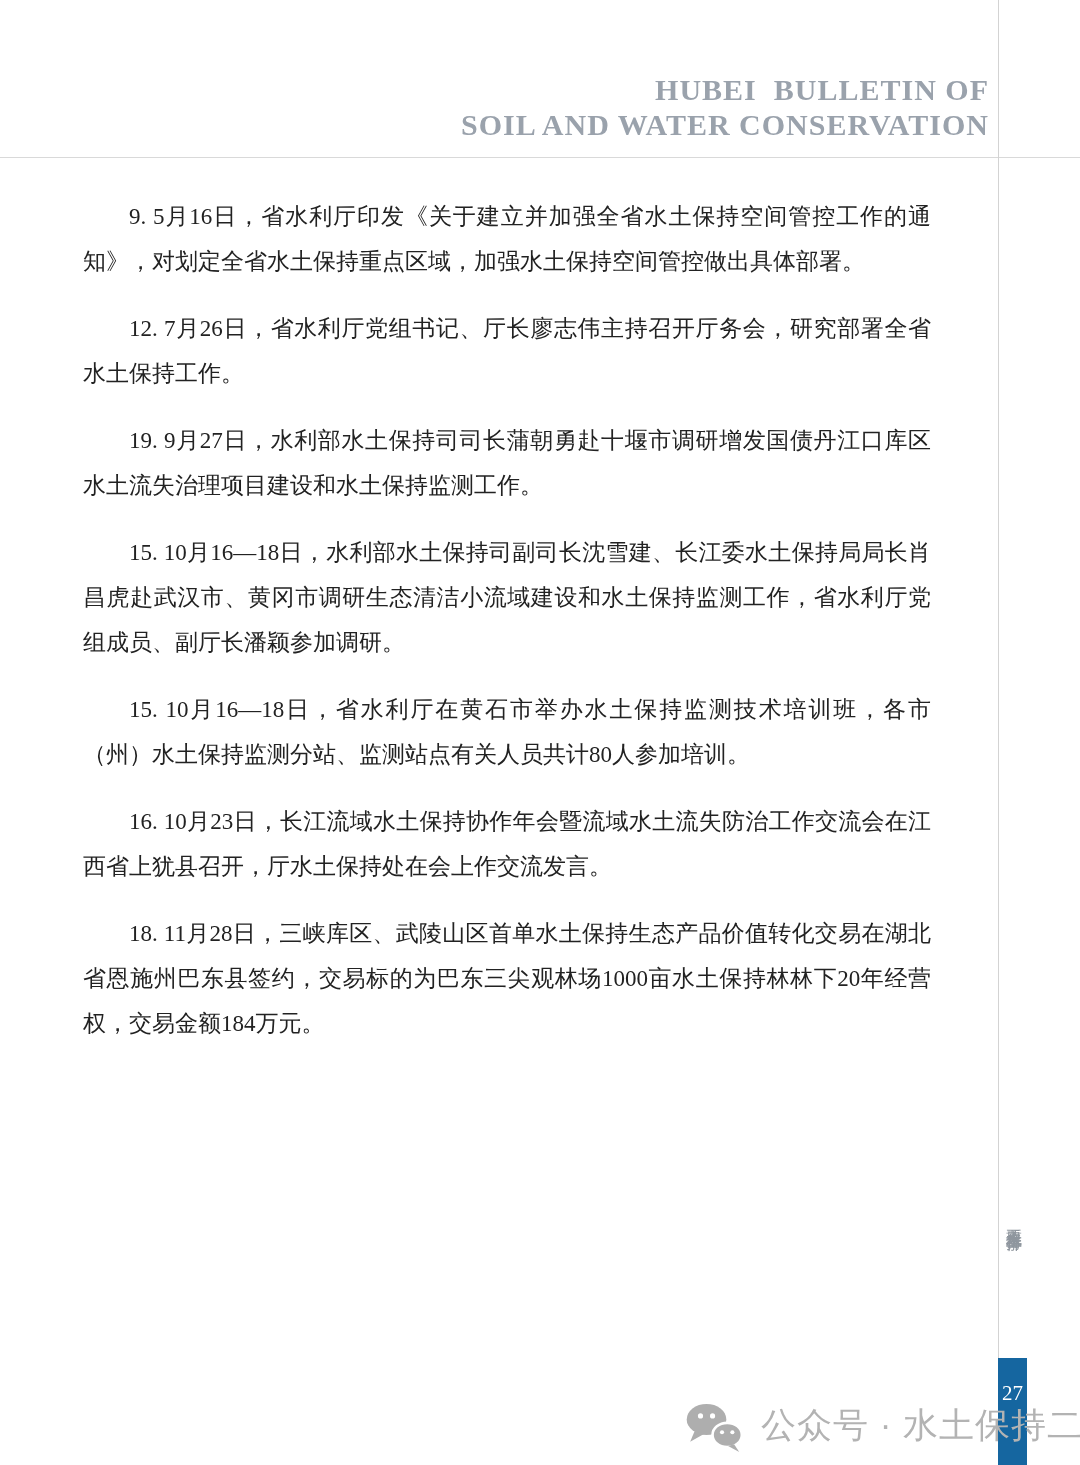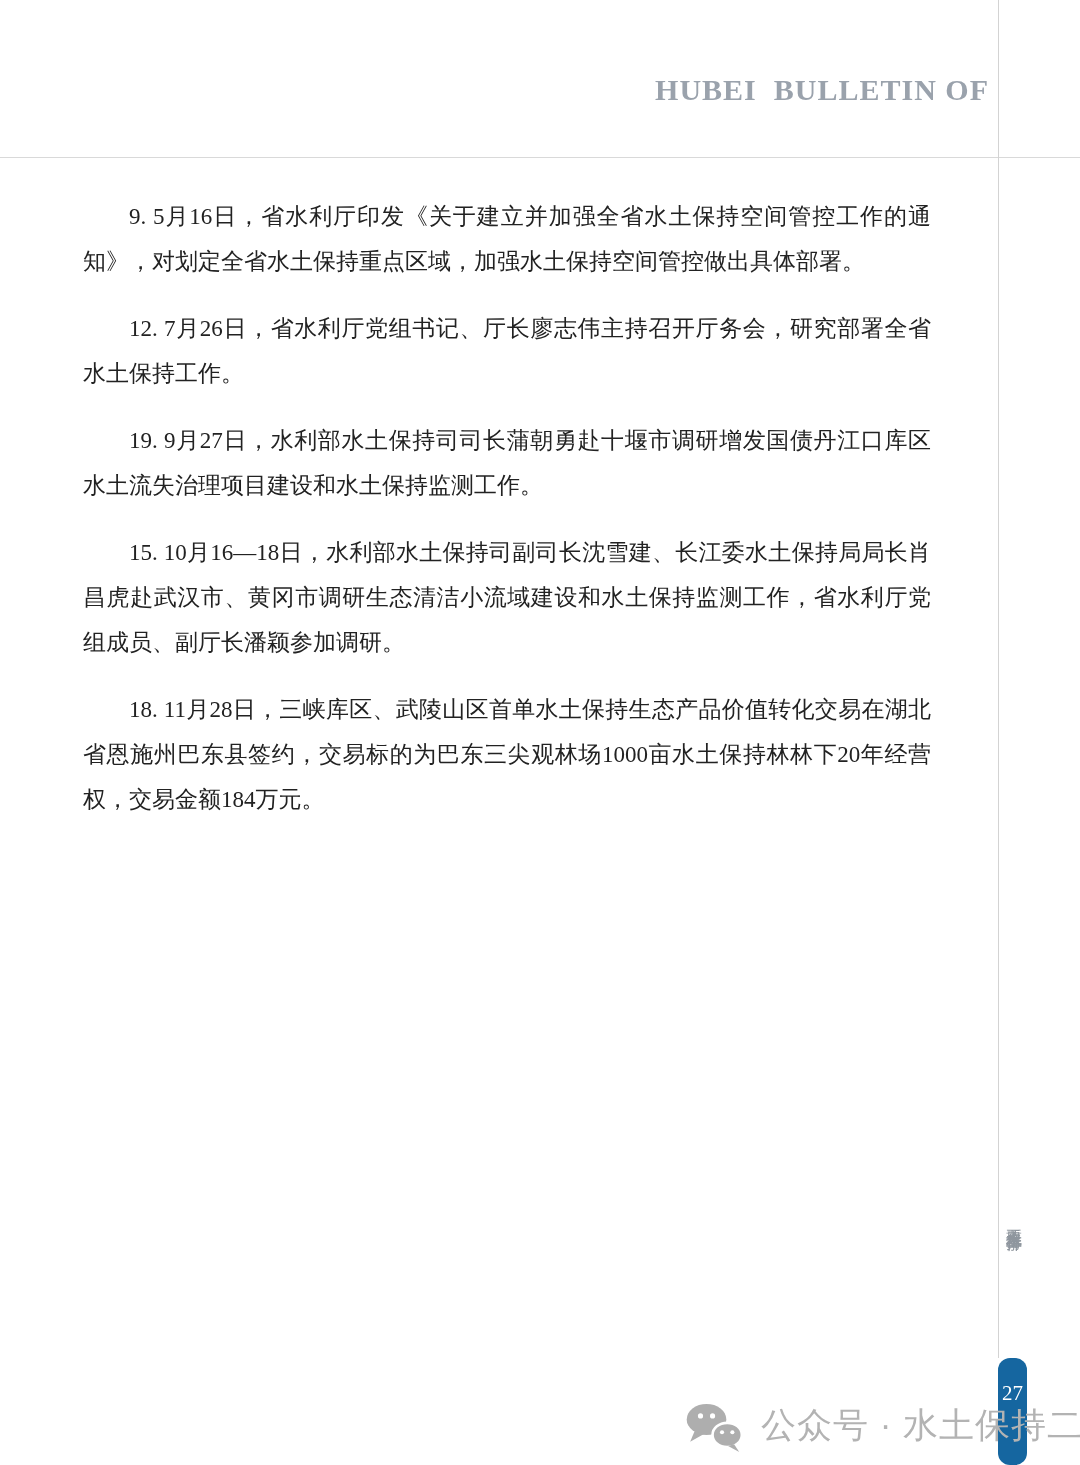--- a/index.html
+++ b/index.html
@@ -76,21 +76,20 @@
     width: 29px;
     height: 107px;
     background: #1566a0;
     color: #ffffff;
     text-align: center;
     box-sizing: border-box;
     padding-top: 24px;
     font-size: 21px;
     line-height: 22px;
     z-index: 1;
-    border-radius: 12px;
   }
   
   .watermark {
     position: absolute;
     left: 685px;
     top: 1396px;
     display: flex;
     align-items: center;
     gap: 14px;
     color: #b3b3b3;
@@ -104,30 +103,33 @@
     white-space: pre;
   }
 </style>
 </head>
 <body>
 
 <div class="page">
 
   <div class="header">
     <div>HUBEI  BULLETIN OF</div>
+    <div>SOIL AND WATER CONSERVATION</div>
   </div>
 
   <div class="hrule"></div>
   <div class="vrule"></div>
 
   <div class="content">
     <p>9. 5月16日，省水利厅印发《关于建立并加强全省水土保持空间管控工作的通知》，对划定全省水土保持重点区域，加强水土保持空间管控做出具体部署。</p>
     <p>12. 7月26日，省水利厅党组书记、厅长廖志伟主持召开厅务会，研究部署全省水土保持工作。</p>
     <p>19. 9月27日，水利部水土保持司司长蒲朝勇赴十堰市调研增发国债丹江口库区水土流失治理项目建设和水土保持监测工作。</p>
     <p>15. 10月16—18日，水利部水土保持司副司长沈雪建、长江委水土保持局局长肖昌虎赴武汉市、黄冈市调研生态清洁小流域建设和水土保持监测工作，省水利厅党组成员、副厅长潘颖参加调研。</p>
+    <p>15. 10月16—18日，省水利厅在黄石市举办水土保持监测技术培训班，各市（州）水土保持监测分站、监测站点有关人员共计80人参加培训。</p>
+    <p>16. 10月23日，长江流域水土保持协作年会暨流域水土流失防治工作交流会在江西省上犹县召开，厅水土保持处在会上作交流发言。</p>
     <p>18. 11月28日，三峡库区、武陵山区首单水土保持生态产品价值转化交易在湖北省恩施州巴东县签约，交易标的为巴东三尖观林场1000亩水土保持林林下20年经营权，交易金额184万元。</p>
   </div>
 
   <div class="side-label">重要水土保持事件</div>
 
   <div class="page-badge" style="background: rgb(21, 102, 160);">
     <span>27</span>
   </div>
 
   <div class="watermark">

